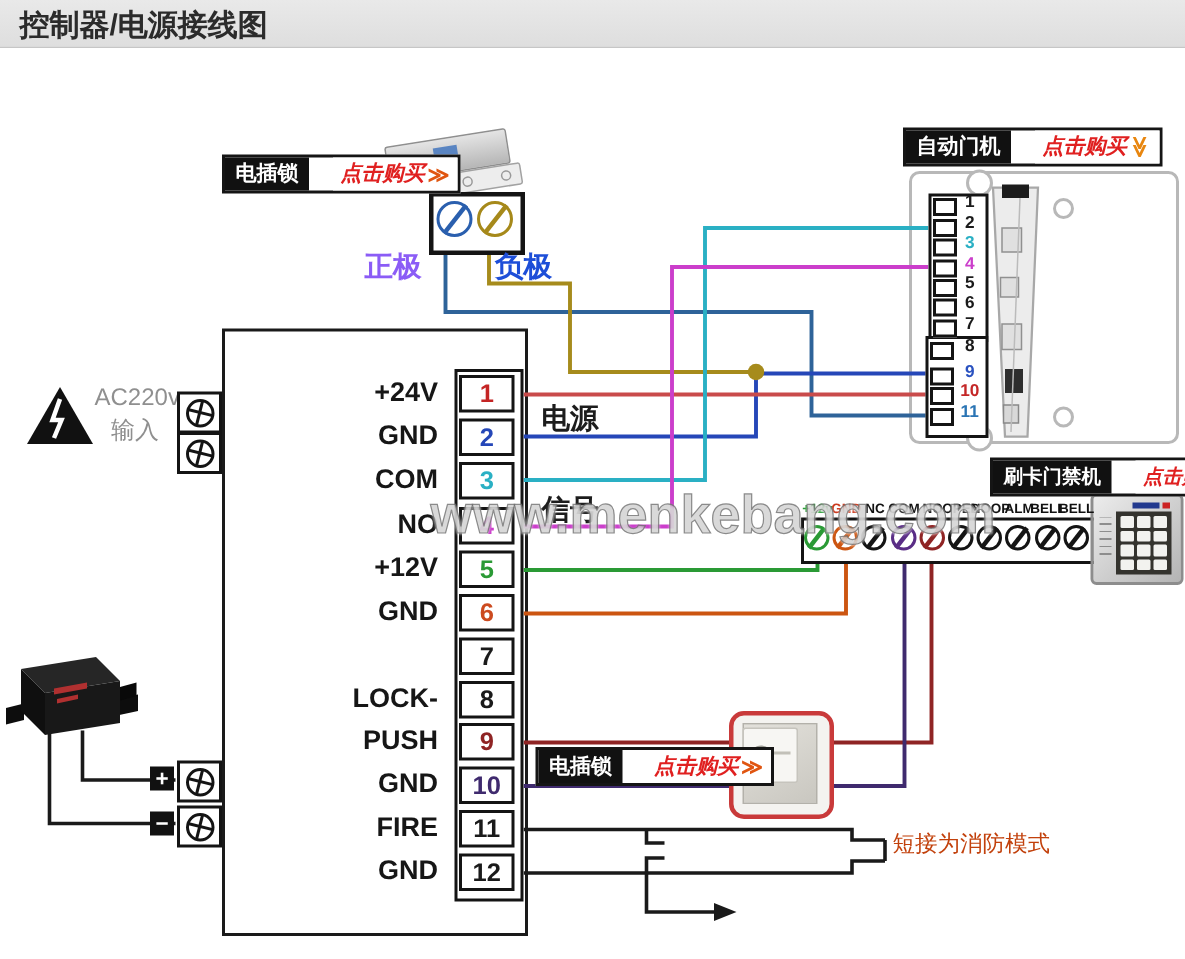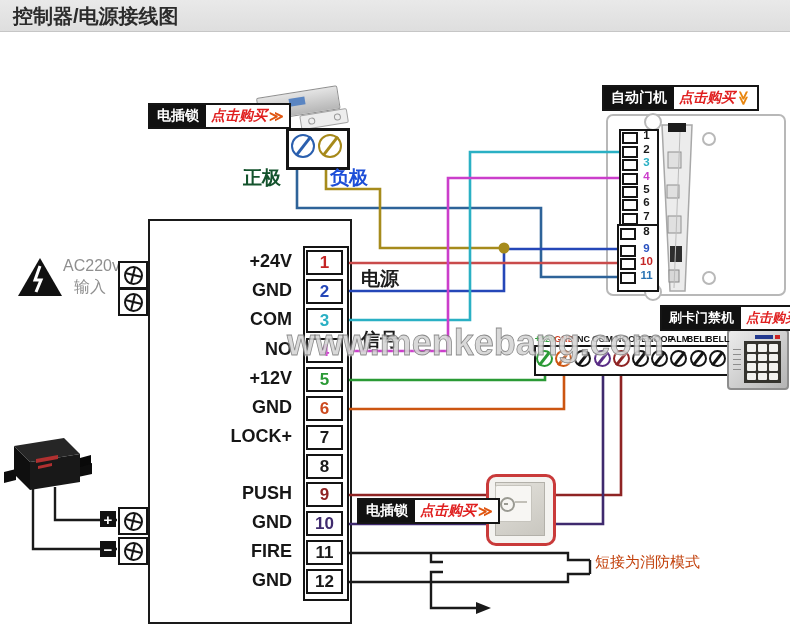--- a/index.html
+++ b/index.html
@@ -4,21 +4,21 @@
 <style>
   html,body{margin:0;padding:0;background:#fff;}
   #stage{position:relative;width:790px;height:639px;background:#fff;overflow:hidden;
          font-family:"Liberation Sans",sans-serif;}
   .abs{position:absolute;}
   
   .titlebar{position:absolute;left:0;top:0;width:790px;height:31px;
             background:linear-gradient(#e9e9e9,#dedede);border-bottom:1px solid #c6c6c6;}
   .title{position:absolute;left:13px;top:3px;font-size:20px;font-weight:bold;color:#2b2b2b;}
   
-  .tag{position:absolute;display:flex;align-items:stretch;border:2px solid #151515;background:#fff;height:22px;box-sizing:content-box;z-index:9;}
+  .tag{position:absolute;display:flex;align-items:stretch;border:2px solid #151515;background:#fff;height:22px;box-sizing:content-box;z-index:9;gap:16px;}
   .tag-name{background:#111;color:#fff;font-weight:bold;font-size:14px;padding:0 7px;display:flex;align-items:center;white-space:nowrap;}
   .tag-buy{color:#e02020;font-weight:bold;font-style:italic;font-size:14px;padding:0 5px;display:flex;align-items:center;gap:2px;white-space:nowrap;background:#fff;}
   .arrow-right{color:#e05510;font-style:normal;font-weight:bold;}
   .arrow-down{display:inline-block;transform:rotate(90deg);color:#e8860f;font-style:normal;font-weight:bold;}
   
   .strip{position:absolute;border:2.5px solid #141414;background:#fff;z-index:7;}
   .strip2{position:absolute;border:2px solid #141414;background:#fff;z-index:7;}
   
   .screw{position:absolute;border-radius:50%;box-sizing:border-box;border:2.5px solid var(--c,#141414);background:#fff;z-index:8;}
   .screw::before{content:"";position:absolute;left:50%;top:-2px;bottom:-2px;width:2.5px;margin-left:-1.25px;background:var(--c,#141414);transform:rotate(38deg);}
@@ -152,21 +152,21 @@
   <div class="abs" style="left:258px;top:78px;width:100px;height:58px;transform:rotate(-9deg);z-index:5;">
     <div class="abs" style="left:0;top:12px;width:80px;height:22px;background:linear-gradient(#e4e4e4,#b6b6b6);border:1.5px solid #8f8f8f;border-radius:2px;"></div>
     <div class="abs" style="left:32px;top:18px;width:16px;height:8px;background:#5a85c2;"></div>
     <div class="abs" style="left:40px;top:36px;width:46px;height:13px;background:#ededed;border:1.5px solid #a2a2a2;border-radius:2px;"></div>
     <div class="abs" style="left:48px;top:40px;width:5px;height:5px;border-radius:50%;border:1px solid #999;"></div>
     <div class="abs" style="left:74px;top:40px;width:5px;height:5px;border-radius:50%;border:1px solid #999;"></div>
   </div>
   <div class="abs" style="left:286px;top:128px;width:58px;height:36px;border:3px solid #141414;background:#fff;z-index:7;"></div>
   <div class="screw" style="left:291px;top:134px;width:24px;height:24px;--c:#2a5fae;"></div>
   <div class="screw" style="left:318px;top:134px;width:24px;height:24px;--c:#a6891a;"></div>
-  <div class="abs" style="left:243px;top:165px;font:bold 19px 'Liberation Sans',sans-serif;color:#14532d;z-index:7;">正极</div>
+  <div class="abs" style="left:243px;top:165px;font:bold 19px 'Liberation Sans',sans-serif;color:#8b5cf6;z-index:7;">正极</div>
   <div class="abs" style="left:330px;top:165px;font:bold 19px 'Liberation Sans',sans-serif;color:#1d4ed8;z-index:7;">负极</div>
 
   <div class="biglabel" style="left:361px;top:266px;">电源</div>
   <div class="biglabel" style="left:361px;top:327px;">信号</div>
 
   <div class="tag" style="left:602px;top:85px;">
     <span class="tag-name">自动门机</span>
     <span class="tag-buy">
         <span>点击购买</span>
         <span class="arrow-down">≫</span>
@@ -225,22 +225,22 @@
     <div style="position: absolute; left: 150px; top: 280px; width: 142px; text-align: right; font: bold 18px &quot;Liberation Sans&quot;, sans-serif; color: rgb(22, 22, 22); z-index: 7;">GND</div>
     <div style="position: absolute; left: 306px; top: 279px; width: 33px; height: 21px; border: 2.5px solid rgb(20, 20, 20); background: rgb(255, 255, 255); display: flex; align-items: center; justify-content: center; font: bold 17px &quot;Liberation Sans&quot;, sans-serif; color: rgb(37, 71, 184); z-index: 8;">2</div>
     <div style="position: absolute; left: 150px; top: 309px; width: 142px; text-align: right; font: bold 18px &quot;Liberation Sans&quot;, sans-serif; color: rgb(22, 22, 22); z-index: 7;">COM</div>
     <div style="position: absolute; left: 306px; top: 308px; width: 33px; height: 21px; border: 2.5px solid rgb(20, 20, 20); background: rgb(255, 255, 255); display: flex; align-items: center; justify-content: center; font: bold 17px &quot;Liberation Sans&quot;, sans-serif; color: rgb(42, 176, 196); z-index: 8;">3</div>
     <div style="position: absolute; left: 150px; top: 339px; width: 142px; text-align: right; font: bold 18px &quot;Liberation Sans&quot;, sans-serif; color: rgb(22, 22, 22); z-index: 7;">NO</div>
     <div style="position: absolute; left: 306px; top: 338px; width: 33px; height: 21px; border: 2.5px solid rgb(20, 20, 20); background: rgb(255, 255, 255); display: flex; align-items: center; justify-content: center; font: bold 17px &quot;Liberation Sans&quot;, sans-serif; color: rgb(203, 62, 203); z-index: 8;">4</div>
     <div style="position: absolute; left: 150px; top: 368px; width: 142px; text-align: right; font: bold 18px &quot;Liberation Sans&quot;, sans-serif; color: rgb(22, 22, 22); z-index: 7;">+12V</div>
     <div style="position: absolute; left: 306px; top: 367px; width: 33px; height: 21px; border: 2.5px solid rgb(20, 20, 20); background: rgb(255, 255, 255); display: flex; align-items: center; justify-content: center; font: bold 17px &quot;Liberation Sans&quot;, sans-serif; color: rgb(42, 154, 53); z-index: 8;">5</div>
     <div style="position: absolute; left: 150px; top: 397px; width: 142px; text-align: right; font: bold 18px &quot;Liberation Sans&quot;, sans-serif; color: rgb(22, 22, 22); z-index: 7;">GND</div>
     <div style="position: absolute; left: 306px; top: 396px; width: 33px; height: 21px; border: 2.5px solid rgb(20, 20, 20); background: rgb(255, 255, 255); display: flex; align-items: center; justify-content: center; font: bold 17px &quot;Liberation Sans&quot;, sans-serif; color: rgb(204, 74, 31); z-index: 8;">6</div>
-    <div style="position: absolute; left: 150px; top: 426px; width: 142px; text-align: right; font: bold 18px &quot;Liberation Sans&quot;, sans-serif; color: rgb(22, 22, 22); z-index: 7;">LOCK+</div>
     <div style="position: absolute; left: 306px; top: 425px; width: 33px; height: 21px; border: 2.5px solid rgb(20, 20, 20); background: rgb(255, 255, 255); display: flex; align-items: center; justify-content: center; font: bold 17px &quot;Liberation Sans&quot;, sans-serif; color: rgb(26, 26, 26); z-index: 8;">7</div>
+    <div style="position: absolute; left: 150px; top: 455px; width: 142px; text-align: right; font: bold 18px &quot;Liberation Sans&quot;, sans-serif; color: rgb(22, 22, 22); z-index: 7;">LOCK-</div>
     <div style="position: absolute; left: 306px; top: 454px; width: 33px; height: 21px; border: 2.5px solid rgb(20, 20, 20); background: rgb(255, 255, 255); display: flex; align-items: center; justify-content: center; font: bold 17px &quot;Liberation Sans&quot;, sans-serif; color: rgb(26, 26, 26); z-index: 8;">8</div>
     <div style="position: absolute; left: 150px; top: 483px; width: 142px; text-align: right; font: bold 18px &quot;Liberation Sans&quot;, sans-serif; color: rgb(22, 22, 22); z-index: 7;">PUSH</div>
     <div style="position: absolute; left: 306px; top: 482px; width: 33px; height: 21px; border: 2.5px solid rgb(20, 20, 20); background: rgb(255, 255, 255); display: flex; align-items: center; justify-content: center; font: bold 17px &quot;Liberation Sans&quot;, sans-serif; color: rgb(143, 36, 36); z-index: 8;">9</div>
     <div style="position: absolute; left: 150px; top: 512px; width: 142px; text-align: right; font: bold 18px &quot;Liberation Sans&quot;, sans-serif; color: rgb(22, 22, 22); z-index: 7;">GND</div>
     <div style="position: absolute; left: 306px; top: 511px; width: 33px; height: 21px; border: 2.5px solid rgb(20, 20, 20); background: rgb(255, 255, 255); display: flex; align-items: center; justify-content: center; font: bold 17px &quot;Liberation Sans&quot;, sans-serif; color: rgb(63, 42, 110); z-index: 8;">10</div>
     <div style="position: absolute; left: 150px; top: 541px; width: 142px; text-align: right; font: bold 18px &quot;Liberation Sans&quot;, sans-serif; color: rgb(22, 22, 22); z-index: 7;">FIRE</div>
     <div style="position: absolute; left: 306px; top: 540px; width: 33px; height: 21px; border: 2.5px solid rgb(20, 20, 20); background: rgb(255, 255, 255); display: flex; align-items: center; justify-content: center; font: bold 17px &quot;Liberation Sans&quot;, sans-serif; color: rgb(26, 26, 26); z-index: 8;">11</div>
     <div style="position: absolute; left: 150px; top: 570px; width: 142px; text-align: right; font: bold 18px &quot;Liberation Sans&quot;, sans-serif; color: rgb(22, 22, 22); z-index: 7;">GND</div>
     <div style="position: absolute; left: 306px; top: 569px; width: 33px; height: 21px; border: 2.5px solid rgb(20, 20, 20); background: rgb(255, 255, 255); display: flex; align-items: center; justify-content: center; font: bold 17px &quot;Liberation Sans&quot;, sans-serif; color: rgb(26, 26, 26); z-index: 8;">12</div>
     <div style="position: absolute; left: 622px; top: 132px; width: 12px; height: 8px; border: 2px solid rgb(20, 20, 20); background: rgb(255, 255, 255); z-index: 8;"></div>

